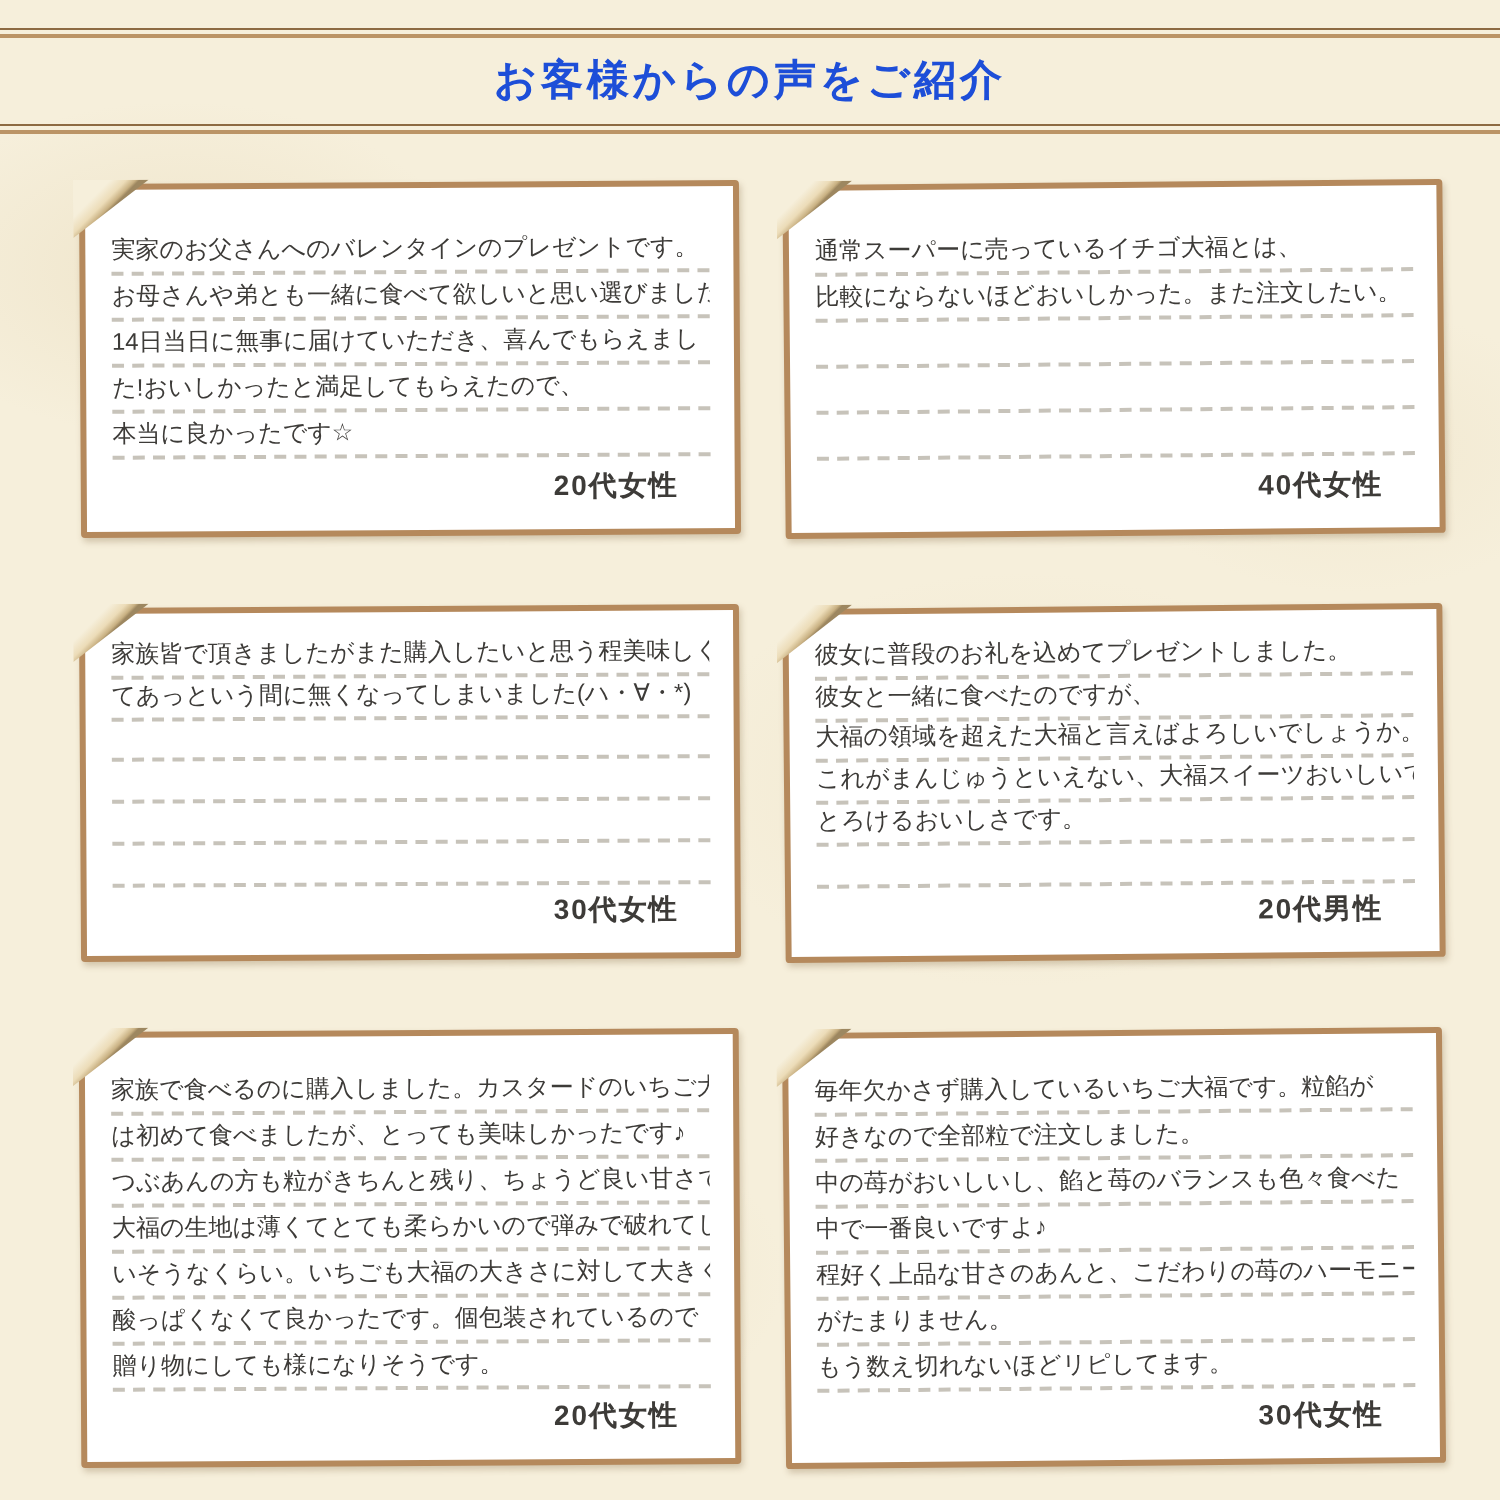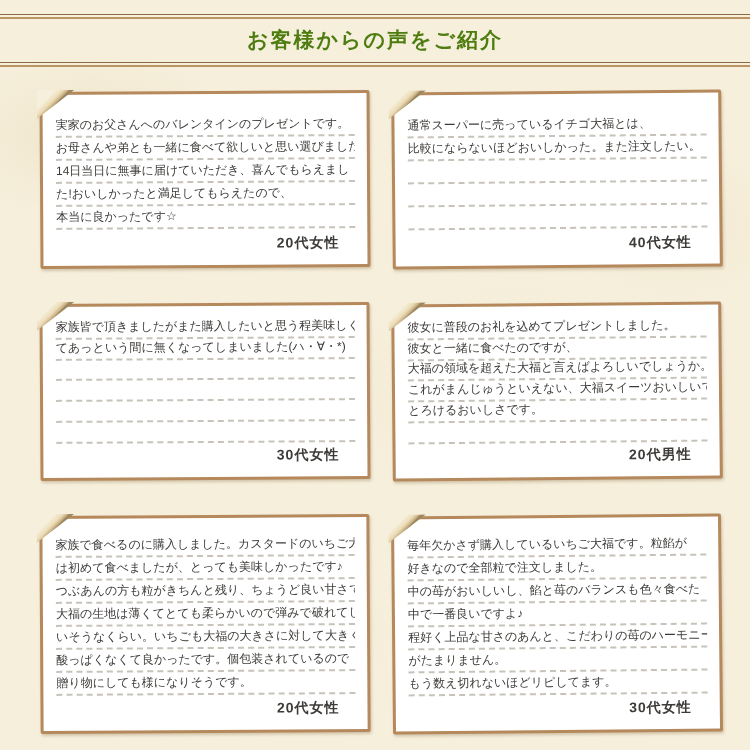--- a/index.html
+++ b/index.html
@@ -10,21 +10,21 @@
     background-image:
       radial-gradient(ellipse 220px 130px at 12% 18%, rgba(221,203,162,.28), transparent 65%),
       radial-gradient(ellipse 260px 160px at 68% 52%, rgba(223,206,166,.22), transparent 65%),
       radial-gradient(ellipse 200px 130px at 35% 85%, rgba(218,199,156,.22), transparent 65%),
       radial-gradient(ellipse 180px 110px at 90% 30%, rgba(224,208,170,.2), transparent 65%);
   }
   .hdr{padding-top:14px;}
   .rule{height:2px;border-top:1px solid #8d6a42;border-bottom:2px solid #bb9466;}
   h1{
     margin:0;padding:7px 0 8px;text-align:center;
-    font-size:21px;font-weight:bold;letter-spacing:2px;color:#4d7c0f;
+    font-size:21px;font-weight:bold;letter-spacing:2px;color:#1d4ed8;
   }
   .grid{
     display:grid;grid-template-columns:330px 330px;
     column-gap:22px;row-gap:35px;
     padding:24px 28px 0 40px;
   }
   .card{
     position:relative;background:#fff;
     border:3px solid #b5895c;border-radius:2px;
     box-shadow:1px 2px 3px rgba(120,90,50,.28);

